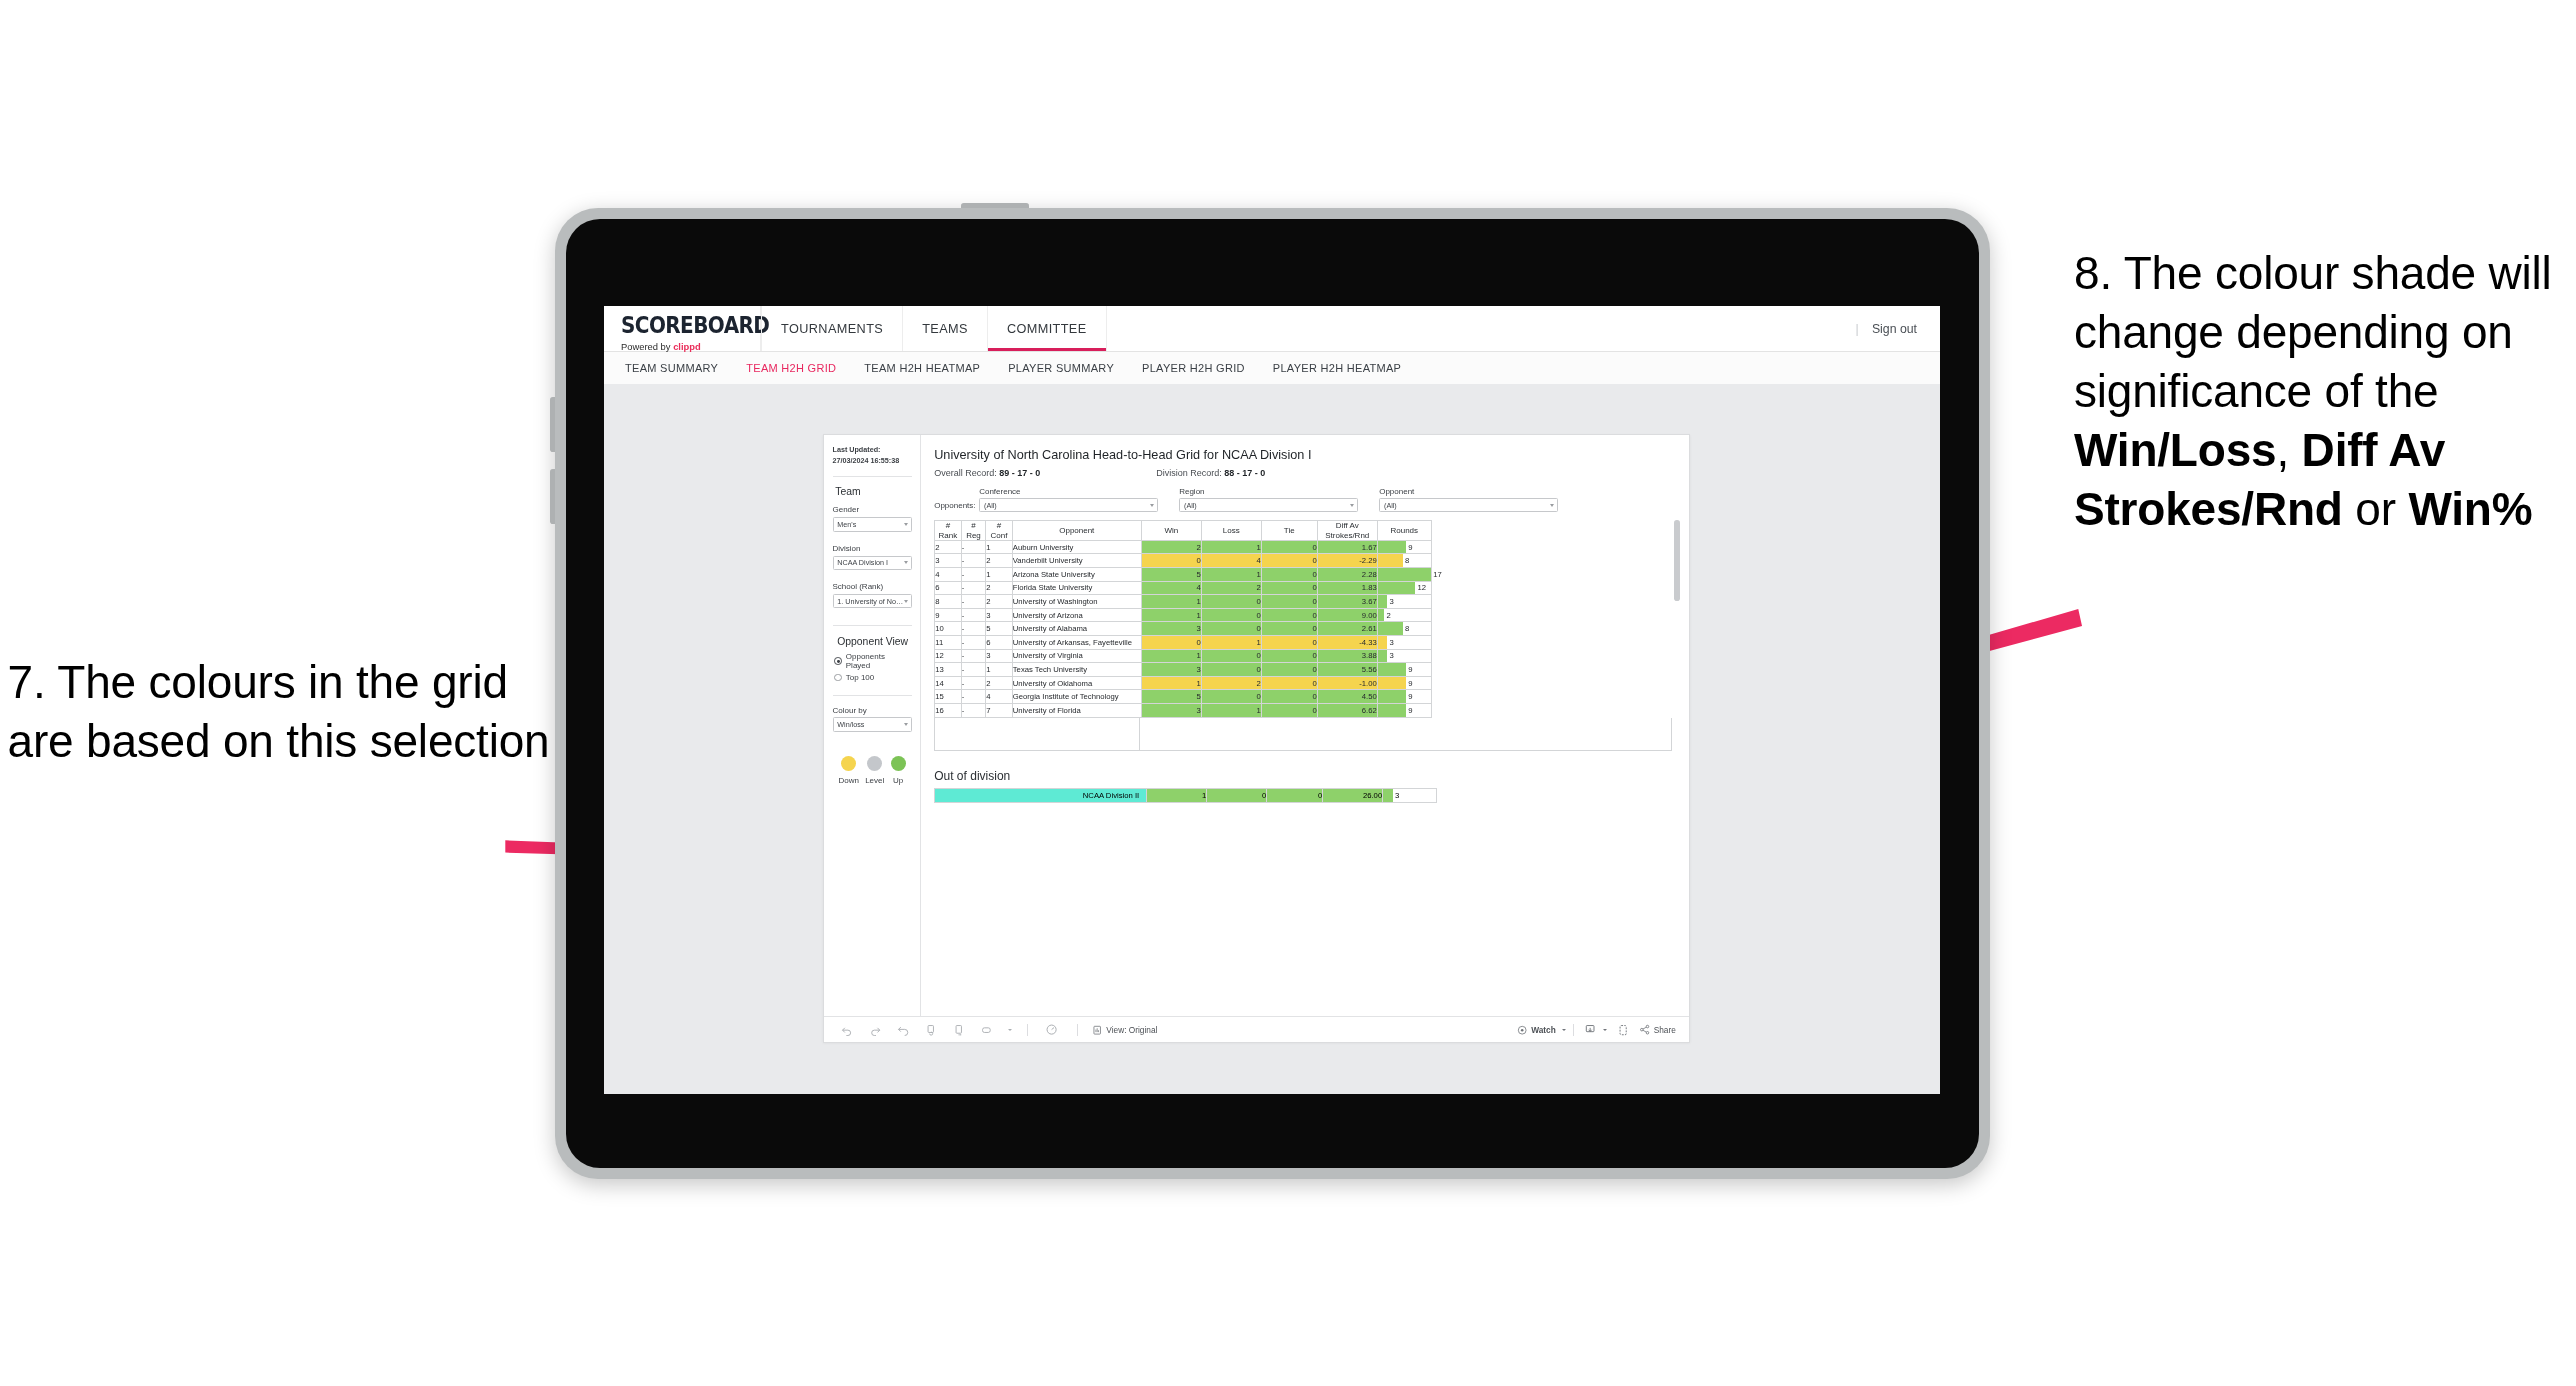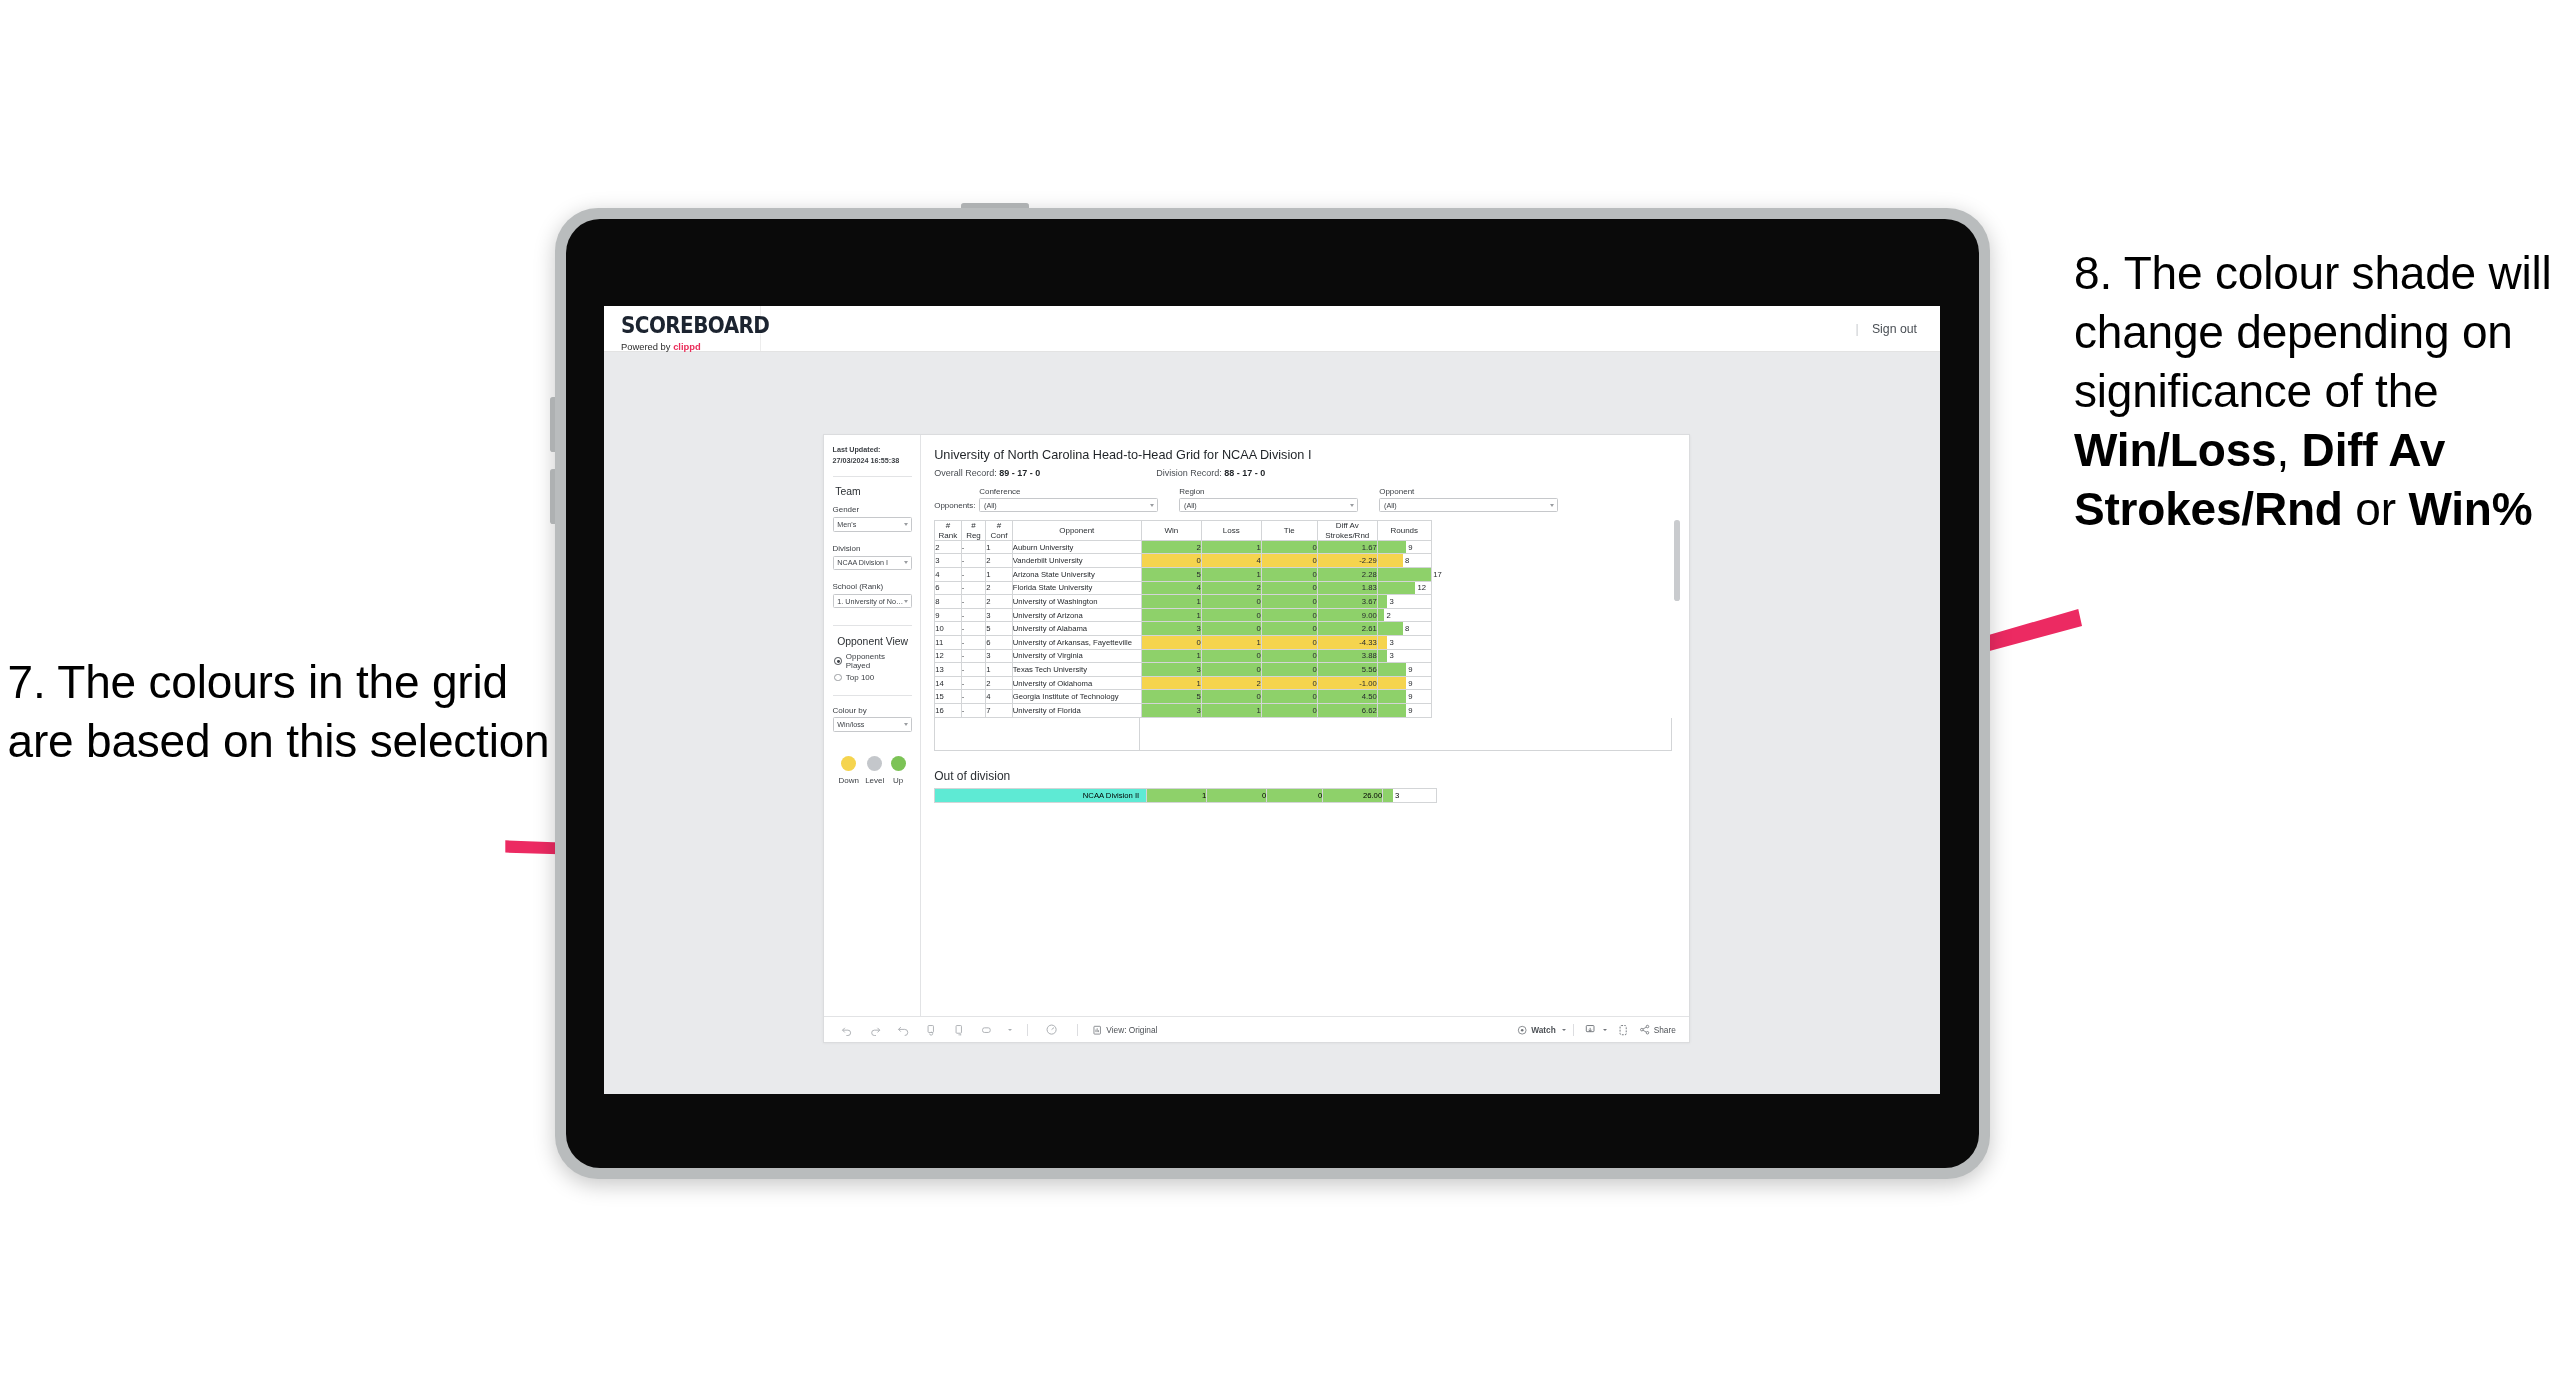--- a/index.html
+++ b/index.html
@@ -184,26 +184,45 @@
   <div class="btn-pwr" style="left:406px;width:68px;"></div>
   <div id="tablet-inner"></div>
 
   <div id="screen">
 
     <div id="app-header">
       <div id="brand">
         <div class="sb">SCOREBOARD</div>
         <div class="pw"><span>Powered by </span><i>clippd</i></div>
       </div>
+      <div class="topnav">
+        <div class="item">
+            <span>TOURNAMENTS</span>
+          </div>
+        <div class="item">
+            <span>TEAMS</span>
+          </div>
+        <div class="item active">
+            <span>COMMITTEE</span>
+          </div>
+      </div>
       <div id="signout">
         <span class="sep">|</span>
         <span>Sign out</span>
       </div>
     </div>
 
+    <div id="subnav">
+      <div class="sitem">TEAM SUMMARY</div>
+      <div class="sitem active">TEAM H2H GRID</div>
+      <div class="sitem">TEAM H2H HEATMAP</div>
+      <div class="sitem">PLAYER SUMMARY</div>
+      <div class="sitem">PLAYER H2H GRID</div>
+      <div class="sitem">PLAYER H2H HEATMAP</div>
+    </div>
 
     <div id="workspace">
       <div id="dashboard">
 
         <div id="vizsidebar">
           <div class="lastupd">Last Updated: 27/03/2024 16:55:38</div>
           <div class="hr"></div>
           <div class="sb-h">Team</div>
 
           <div class="fl-wrap">

